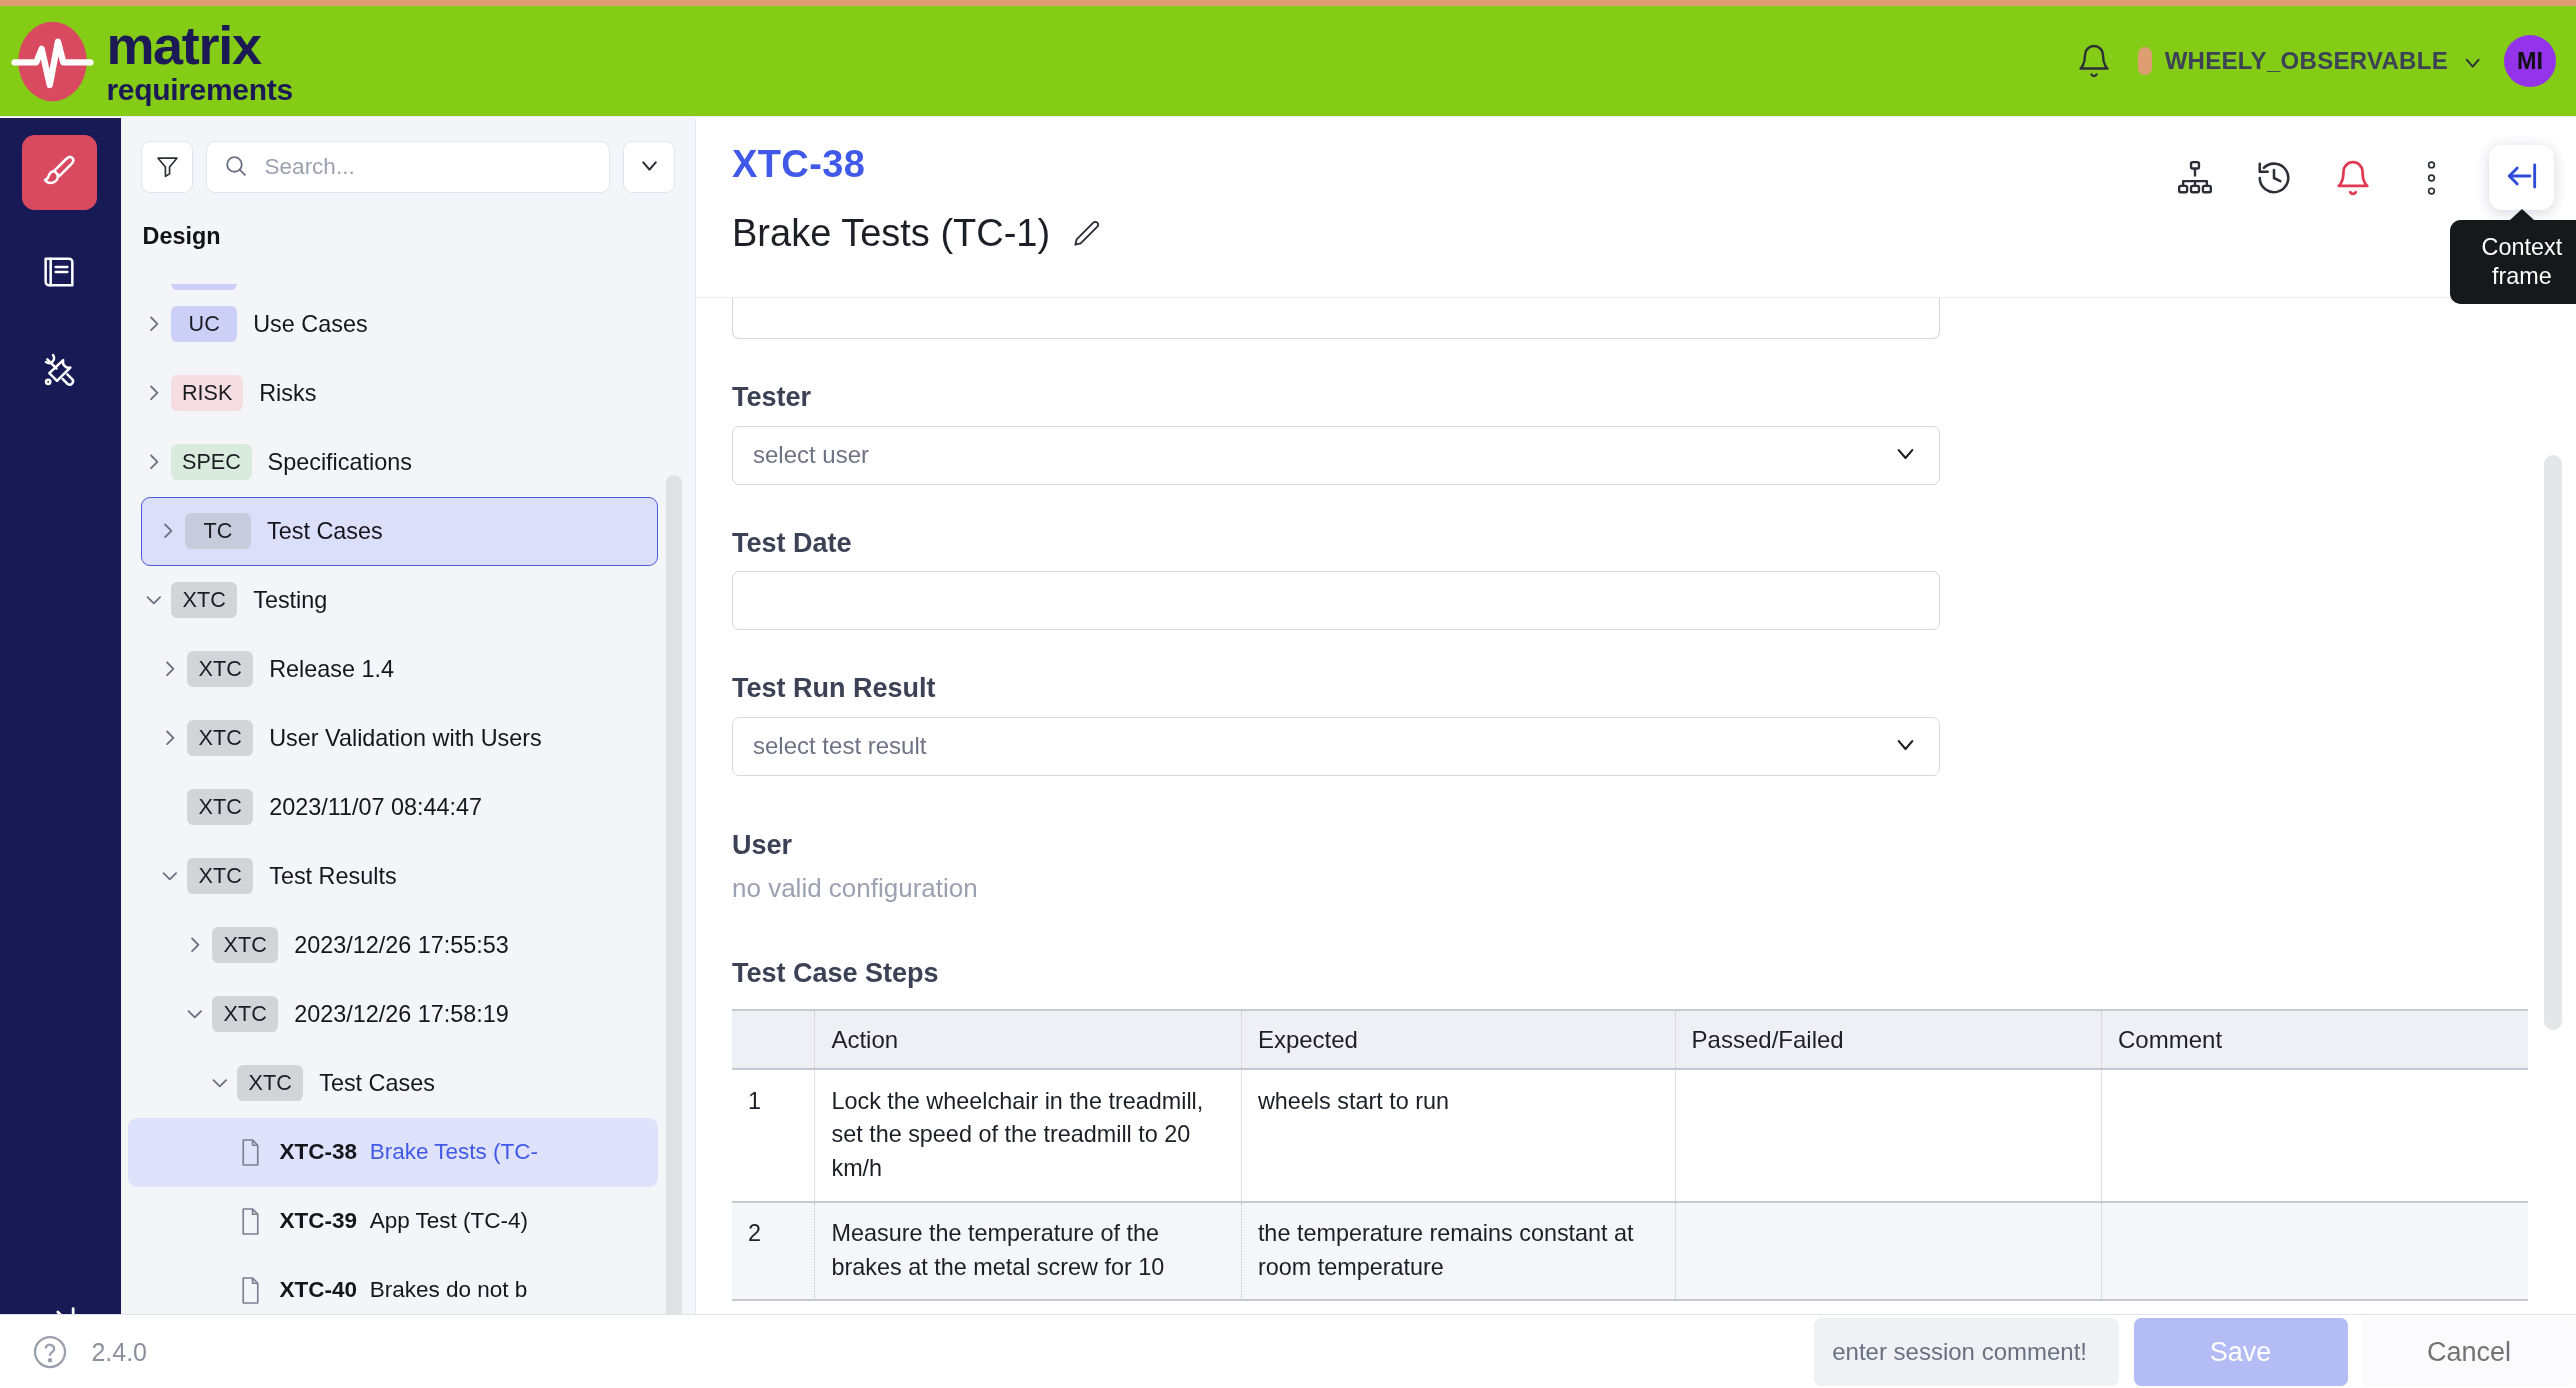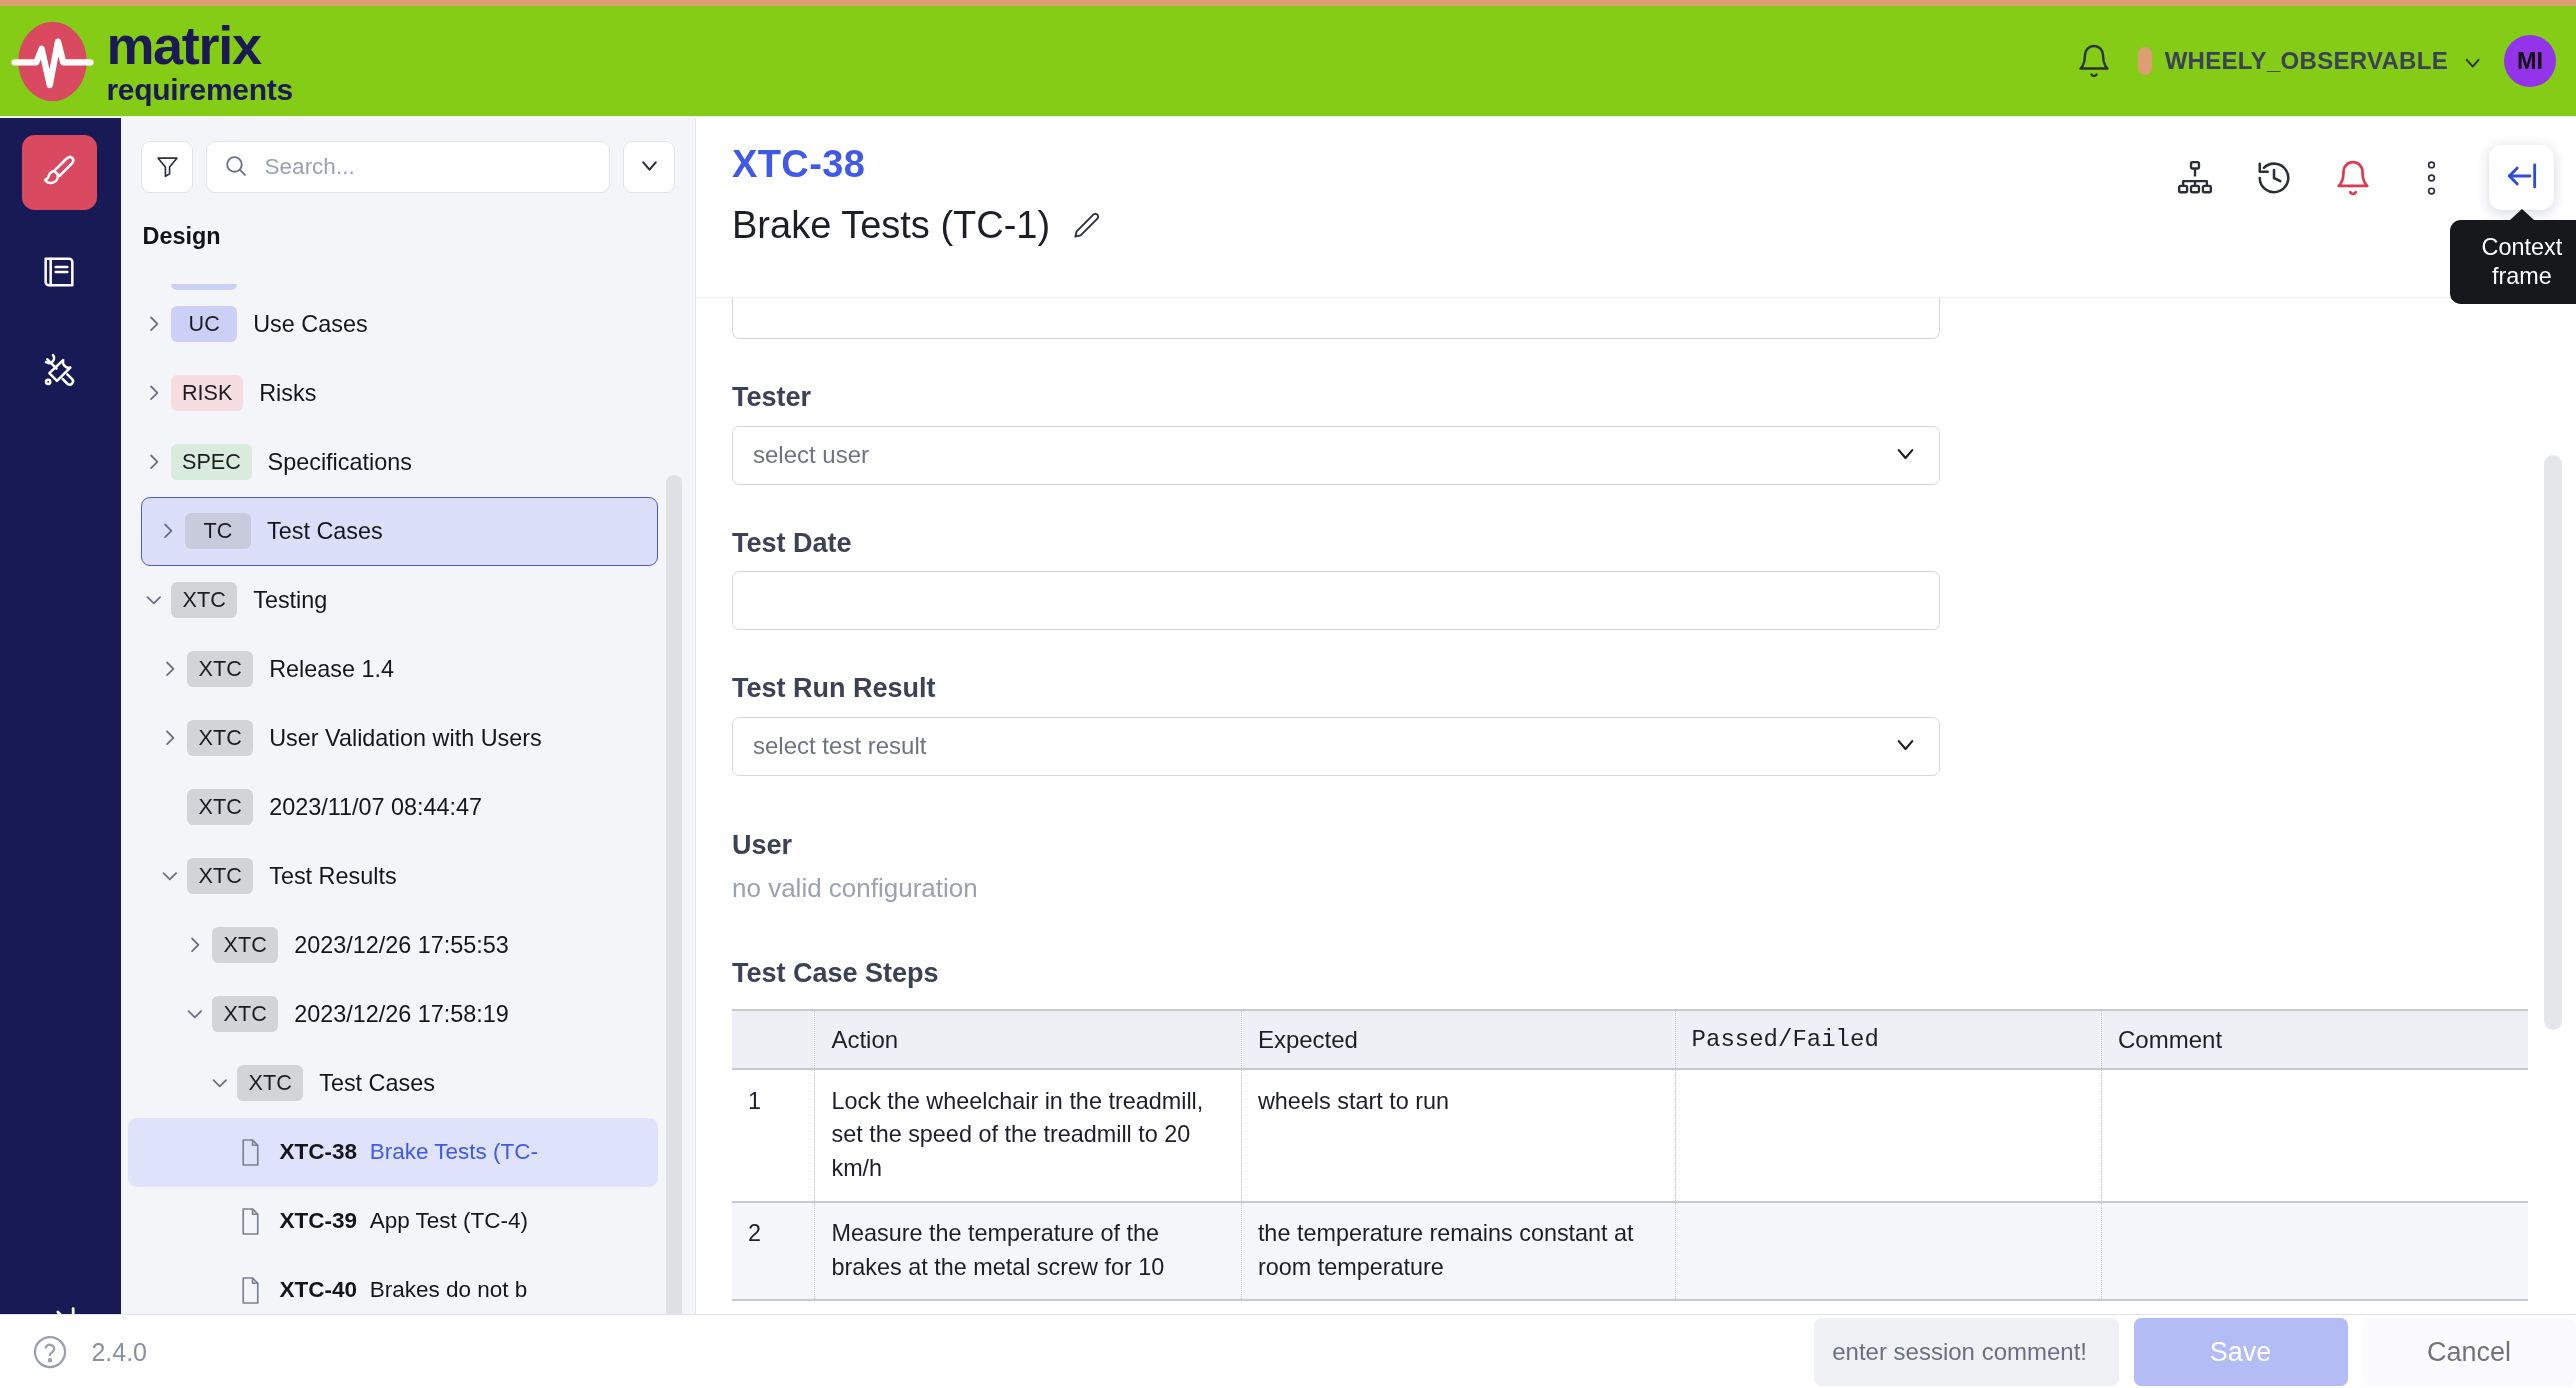--- a/index.html
+++ b/index.html
@@ -133,21 +133,21 @@
   
   .main {
     position: absolute; top: 118px; left: 696px; right: 0; height: 1271px;
     background: #ffffff;
   }
   .main-header {
     position: relative; height: 180px; border-bottom: 0.9px solid #eceef3;
     padding: 25px 0 0 36px;
   }
   .rec-id { font-size: 38px; font-weight: 700; color: #4059e8; letter-spacing: 0.4px; }
-  .rec-title-row { display: flex; align-items: center; gap: 20px; margin-top: 18px; }
+  .rec-title-row { display: flex; align-items: center; gap: 20px; margin-top: 26px; }
   .rec-title { font-size: 38px; color: #1d1f26; font-weight: 400; }
   .pencil { width: 32px; height: 32px; cursor: pointer; }
   .main-tools {
     position: absolute; top: 27px; right: 21.6px; display: flex; align-items: center; gap: 36px;
   }
   .tool-ic { width: 43px; height: 43px; display: flex; align-items: center; justify-content: center; cursor: pointer; }
   .ctx-btn {
     width: 65px; height: 65px; background: #fff; border-radius: 12.6px;
     box-shadow: 0 2.7px 12.6px rgba(30,35,70,.18);
     display: flex; align-items: center; justify-content: center; cursor: pointer;
@@ -199,21 +199,21 @@
   .steps-table td {
     font-size: 23.4px; color: #1d1f26; padding: 14.4px 16px; vertical-align: top;
     border-left: 0.9px dotted #c4c6ce; border-bottom: 2.7px solid #c7c9d1;
     line-height: 1.45;
   }
   .steps-table td:first-child { border-left: none; }
   .steps-table tbody tr:nth-child(even) { background: #f5f6fa; }
   .col-n { width: 41px; }
   .col-a { width: 234px; }
   .col-e { width: 238px; }
-  .col-p { width: 234px; font-family: Liberation Mono, monospace; }
+  .col-p { width: 234px; }
   .col-c { width: 234px; }
 
   .main-scroll {
     position: absolute; right: 14.4px; top: 337px; width: 18px; height: 575px;
     background: #e5e6ea; border-radius: 9px; cursor: pointer;
   }
 
   
   .bottombar {
     position: absolute; left: 0; bottom: 0; width: 2576px; height: 75px;

